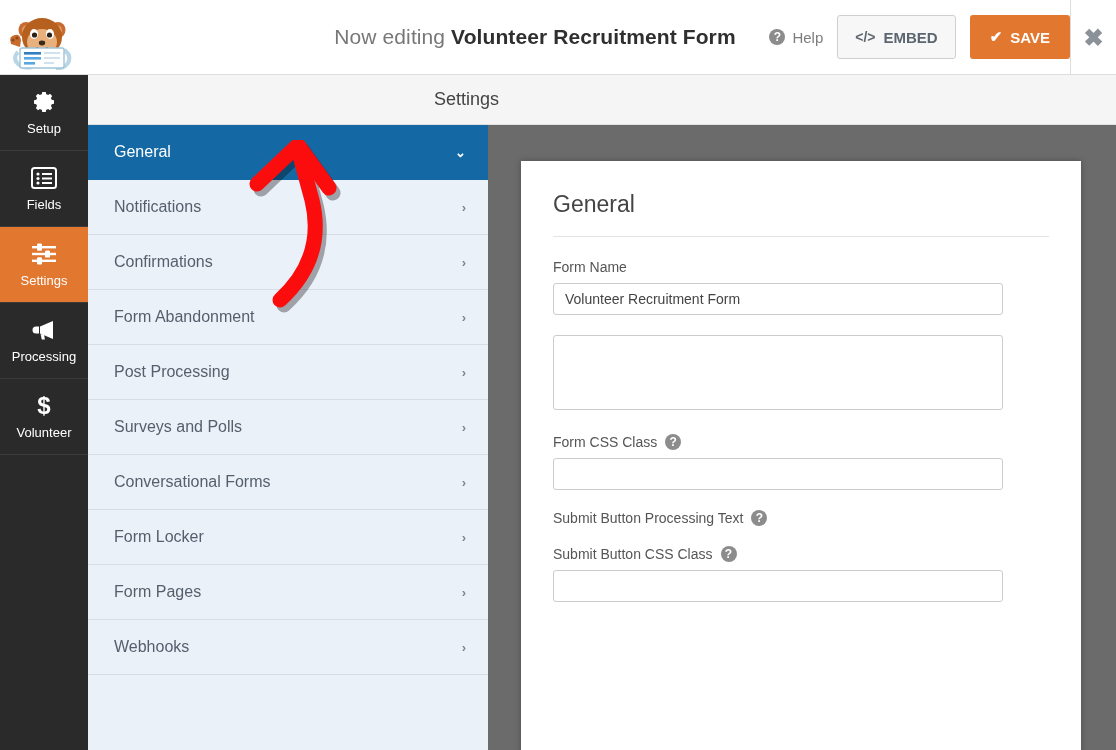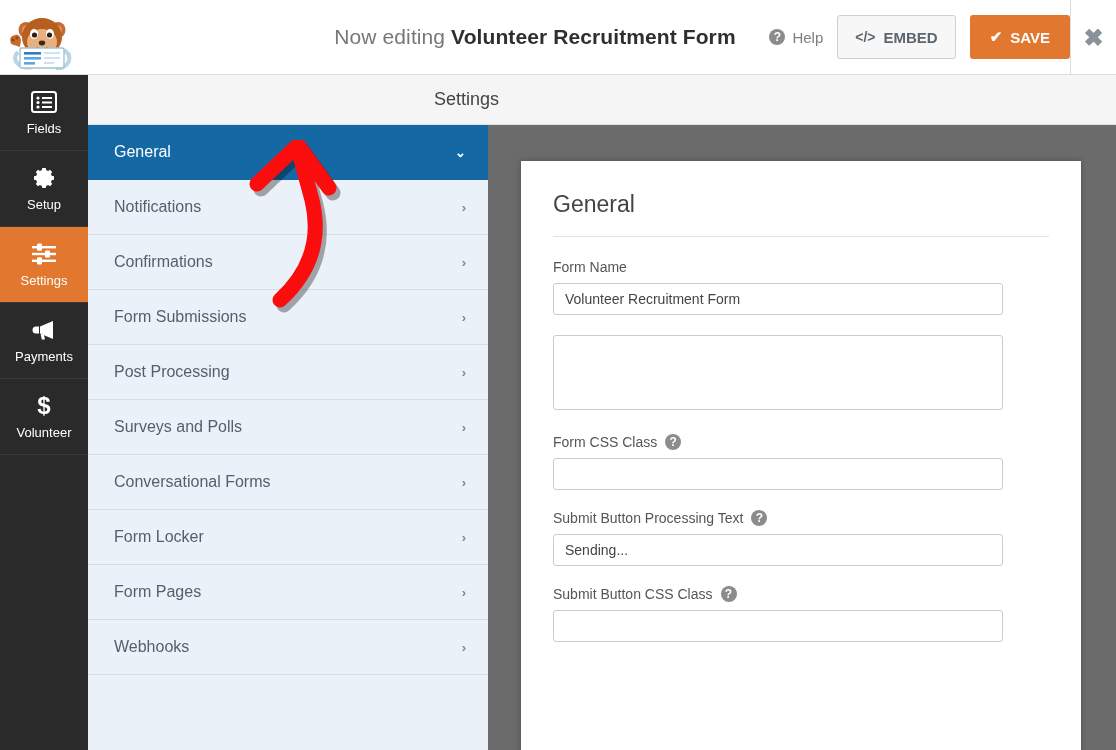--- a/index.html
+++ b/index.html
@@ -216,43 +216,43 @@
       </button>
     </div>
     <div class="hdr-divider"></div>
     <button class="close-btn">✖</button>
   </div>
 
   <div class="rail">
 
     <div class="rail-item">
       <span class="rail-ico">
+        <svg width="26" height="26" viewBox="0 0 26 26" fill="#ffffff">
+          <path d="M13 8.6a4.4 4.4 0 100 8.8 4.4 4.4 0 000-8.8zm0 6.7a2.3 2.3 0 110-4.6 2.3 2.3 0 010 4.6z"></path>
+          <path d="M23 11.2l-2.3-.4a8 8 0 00-.8-1.9l1.3-1.9-2.2-2.2-1.9 1.3a8 8 0 00-1.9-.8L14.8 3h-3.6l-.4 2.3a8 8 0 00-1.9.8L7 4.8 4.8 7l1.3 1.9a8 8 0 00-.8 1.9L3 11.2v3.6l2.3.4a8 8 0 00.8 1.9L4.8 19 7 21.2l1.9-1.3a8 8 0 001.9.8l.4 2.3h3.6l.4-2.3a8 8 0 001.9-.8l1.9 1.3 2.2-2.2-1.3-1.9a8 8 0 00.8-1.9l2.3-.4z"></path>
+        </svg>
+      </span>
+      <span>Setup</span>
+    </div>
+
+    <div class="rail-item">
+      <span class="rail-ico">
         <svg width="26" height="22" viewBox="0 0 26 22">
           <rect x="1" y="1" width="24" height="20" rx="2.5" fill="none" stroke="#ffffff" stroke-width="2"></rect>
           <circle cx="7" cy="7" r="1.6" fill="#ffffff"></circle>
           <circle cx="7" cy="11.5" r="1.6" fill="#ffffff"></circle>
           <circle cx="7" cy="16" r="1.6" fill="#ffffff"></circle>
           <rect x="11" y="6" width="10" height="2" fill="#ffffff"></rect>
           <rect x="11" y="10.5" width="10" height="2" fill="#ffffff"></rect>
           <rect x="11" y="15" width="10" height="2" fill="#ffffff"></rect>
         </svg>
       </span>
       <span>Fields</span>
     </div>
 
-    <div class="rail-item">
-      <span class="rail-ico">
-        <svg width="26" height="26" viewBox="0 0 26 26" fill="#ffffff">
-          <path d="M13 8.6a4.4 4.4 0 100 8.8 4.4 4.4 0 000-8.8zm0 6.7a2.3 2.3 0 110-4.6 2.3 2.3 0 010 4.6z"></path>
-          <path d="M23 11.2l-2.3-.4a8 8 0 00-.8-1.9l1.3-1.9-2.2-2.2-1.9 1.3a8 8 0 00-1.9-.8L14.8 3h-3.6l-.4 2.3a8 8 0 00-1.9.8L7 4.8 4.8 7l1.3 1.9a8 8 0 00-.8 1.9L3 11.2v3.6l2.3.4a8 8 0 00.8 1.9L4.8 19 7 21.2l1.9-1.3a8 8 0 001.9.8l.4 2.3h3.6l.4-2.3a8 8 0 001.9-.8l1.9 1.3 2.2-2.2-1.3-1.9a8 8 0 00.8-1.9l2.3-.4z"></path>
-        </svg>
-      </span>
-      <span>Setup</span>
-    </div>
-
     <div class="rail-item active">
       <span class="rail-ico">
         <svg width="26" height="22" viewBox="0 0 26 22" fill="#ffffff">
           <rect x="1" y="3" width="24" height="2.4"></rect>
           <rect x="1" y="9.8" width="24" height="2.4"></rect>
           <rect x="1" y="16.6" width="24" height="2.4"></rect>
           <rect x="6" y="0.6" width="5" height="7.2" rx="1.2"></rect>
           <rect x="14" y="7.4" width="5" height="7.2" rx="1.2"></rect>
           <rect x="6" y="14.2" width="5" height="7.2" rx="1.2"></rect>
         </svg>
@@ -261,21 +261,21 @@
     </div>
 
     <div class="rail-item">
       <span class="rail-ico">
         <svg width="26" height="22" viewBox="0 0 26 22" fill="#ffffff">
           <path d="M22 2L9 7.5v7L22 20z"></path>
           <path d="M8 7.5H5a3 3 0 000 7h3z"></path>
           <path d="M9.6 15.2l3.4 0 .9 5.4-3.1 0z"></path>
         </svg>
       </span>
-      <span>Payments</span>
+      <span>Processing</span>
     </div>
 
     <div class="rail-item">
       <span class="rail-ico">
         <svg width="26" height="26" viewBox="0 0 26 26">
           <text x="13" y="21" font-family="Liberation Sans, sans-serif" font-size="24" font-weight="bold" fill="#ffffff" text-anchor="middle">$</text>
         </svg>
       </span>
       <span>Volunteer</span>
     </div>
@@ -292,21 +292,21 @@
     </div>
     <div class="nav-item">
       <span>Notifications</span>
       <span class="nav-chev">›</span>
     </div>
     <div class="nav-item">
       <span>Confirmations</span>
       <span class="nav-chev">›</span>
     </div>
     <div class="nav-item">
-      <span>Form Submissions</span>
+      <span>Form Abandonment</span>
       <span class="nav-chev">›</span>
     </div>
     <div class="nav-item">
       <span>Post Processing</span>
       <span class="nav-chev">›</span>
     </div>
     <div class="nav-item">
       <span>Surveys and Polls</span>
       <span class="nav-chev">›</span>
     </div>
@@ -352,21 +352,20 @@
       </div>
 
       <div class="field">
       </div>
 
       <div class="field">
         <div class="field-label">
           <span>Submit Button Processing Text</span>
           <span class="q-circle">?</span>
         </div>
-        <input class="fld-input" type="text" value="Sending..." style="">
       </div>
 
       <div class="field">
         <div class="field-label">
           <span>Submit Button CSS Class</span>
           <span class="q-circle">?</span>
         </div>
         <input class="fld-input" type="text" value="" style="">
       </div>
     </div>

